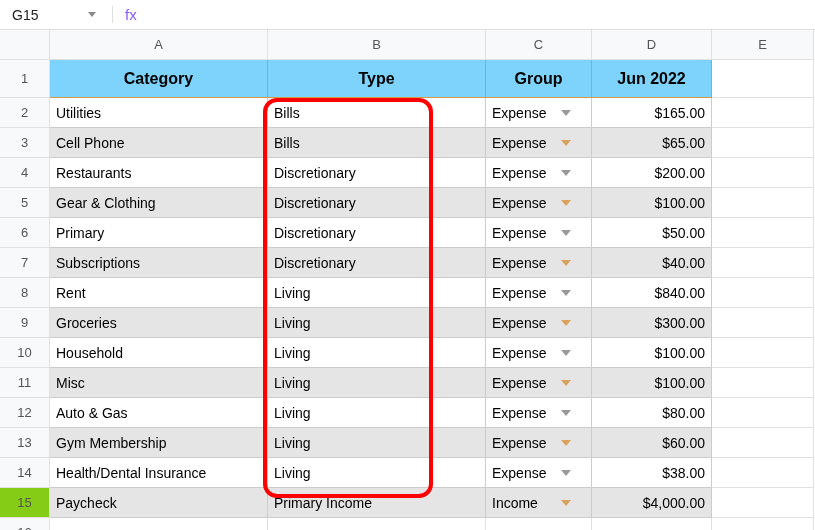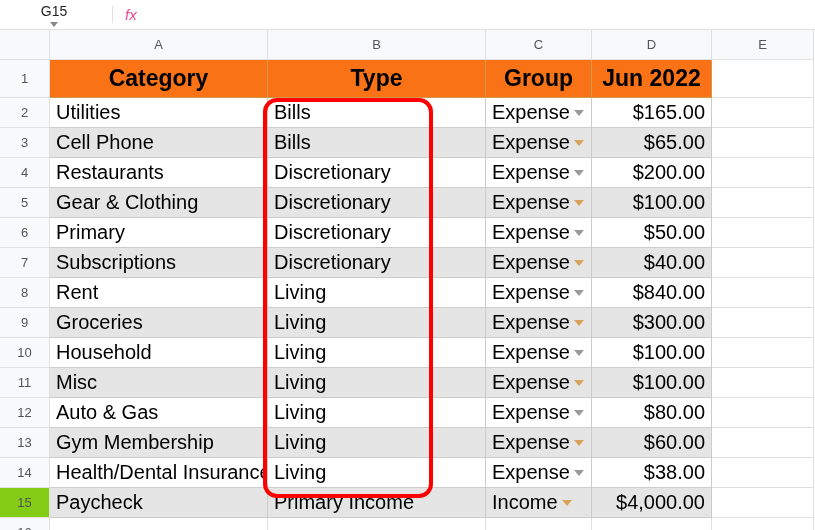--- a/index.html
+++ b/index.html
@@ -24,31 +24,29 @@
   .namebox {
     display: flex;
     align-items: center;
     justify-content: space-between;
     width: 100px;
     height: 24px;
     border-radius: 4px;
     padding: 0 8px;
     font-size: 14px;
     color: #222;
-    flex-direction: column;
   }
   .chevron {
     width: 0; height: 0;
     border-left: 4px solid transparent;
     border-right: 4px solid transparent;
     border-top: 5px solid #888;
   }
   .fx {
-    font-style: italic;
-    color: #ec4899;
+    color: #8b5cf6;
     font-size: 15px;
     padding-left: 4px;
     border-left: 1px solid #e0e0e0;
     padding-left: 12px;
   }
   .grid {
     display: grid;
     grid-template-columns: 50px 218px 218px 106px 120px 102px;
   }
   .corner {
@@ -81,30 +79,30 @@
   }
   .row-header.tall { height: 38px; }
   .row-header.selected { background: #84cc16; }
   .cell {
     border-right: 1px solid #ccc;
     border-bottom: 1px solid #ccc;
     height: 30px;
     padding: 0 6px;
     display: flex;
     align-items: center;
-    font-size: 20px;
+    font-size: 14px;
     overflow: hidden;
     white-space: nowrap;
   }
   .cell.tall { height: 38px; }
   .header-cell {
-    background: #f97316;
+    background: #7dd3fc;
     font-weight: bold;
     justify-content: center;
-    font-size: 23px;
+    font-size: 16px;
     border-right: 1px solid #d49a4a;
     border-bottom: 1px solid #d49a4a;
   }
   .alt { background: #e5e5e5; }
   .right { justify-content: flex-end; }
   .type-cell {
     justify-content: space-between;
     padding-right: 20px;
   }
   .tri {

